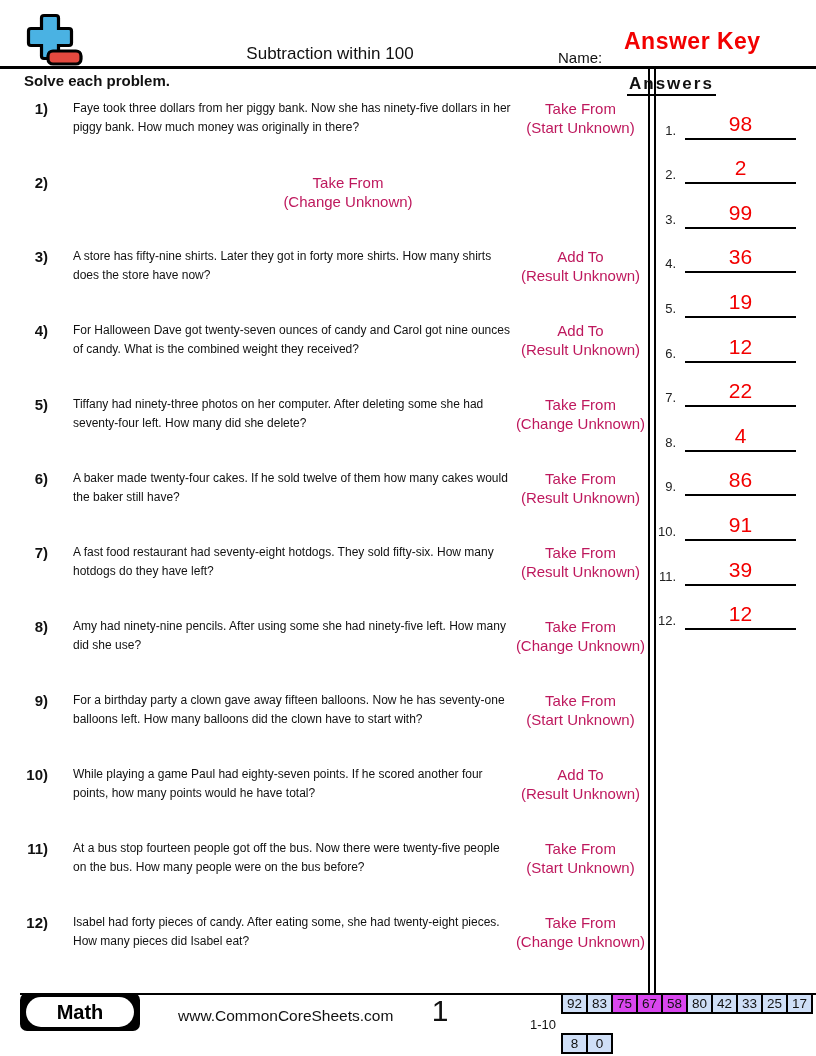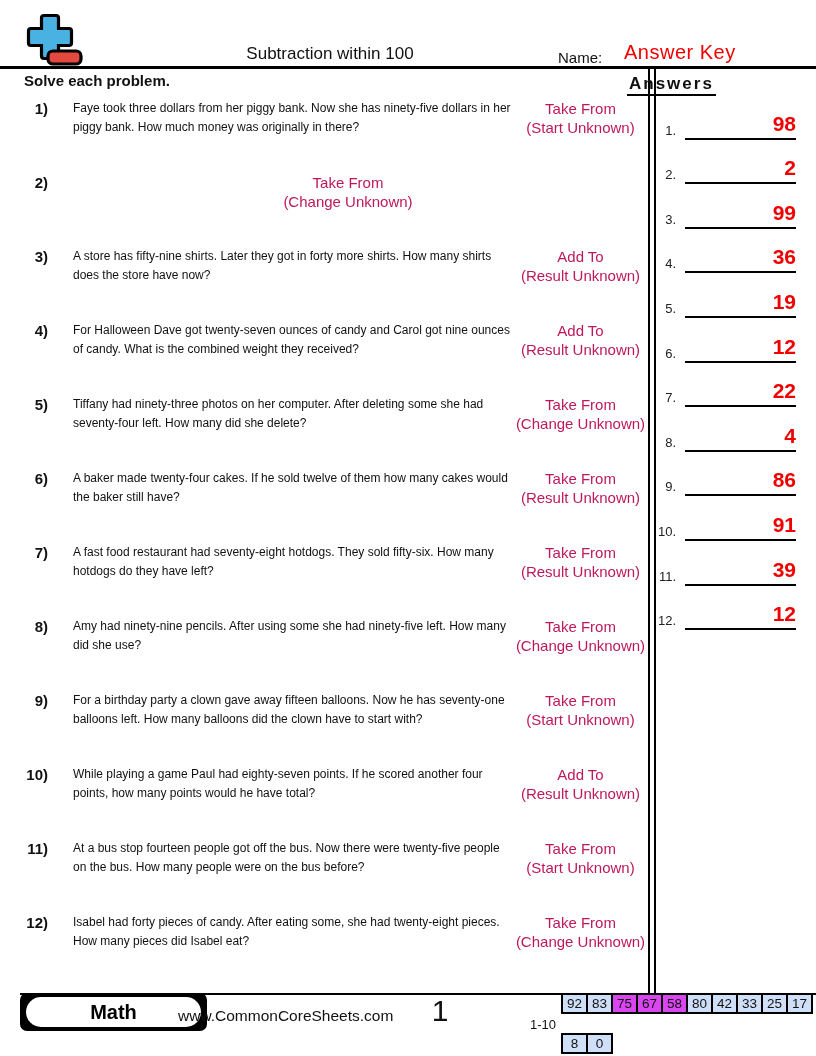--- a/index.html
+++ b/index.html
@@ -5,42 +5,42 @@
   html,body{margin:0;padding:0;background:#fff;}
   .page{
     position:relative;width:816px;height:1056px;background:#fff;overflow:hidden;
     font-family:"Liberation Sans",sans-serif;color:#111;
   }
   
   .logo{position:absolute;left:20px;top:12px;width:66px;height:56px;}
   .header-line{position:absolute;left:0;top:66px;width:816px;height:3px;background:#000;}
   .page-title{position:absolute;left:130px;top:44px;width:400px;text-align:center;font-size:17px;}
   .name-label{position:absolute;left:558px;top:49px;font-size:15px;}
-  .answer-key{position:absolute;left:624px;top:41px;width:170px;font-size:20px;font-weight:normal;color:#f20000;letter-spacing:.5px;}
+  .answer-key{position:absolute;left:624px;top:28px;width:170px;font-size:23px;font-weight:bold;color:#f20000;letter-spacing:.5px;}
   .instruction{position:absolute;left:24px;top:72px;font-size:15px;font-weight:bold;}
   
   .divider{position:absolute;left:648px;top:69px;height:924px;width:8px;box-sizing:border-box;
     border-left:2px solid #000;border-right:2px solid #000;}
   
   .answers-title{position:absolute;left:627px;top:74px;width:152px;}
   .answers-title span{font-size:17px;font-weight:bold;letter-spacing:2px;border-bottom:2px solid #000;padding:0 2px 1px 2px;}
   .answers{position:absolute;left:656px;top:100px;width:160px;}
   .ans-row{position:relative;height:44.6px;}
   .ans-num{position:absolute;left:0;bottom:7px;width:20px;text-align:right;font-size:13px;color:#222;}
   .ans-line{position:absolute;left:29px;right:20px;bottom:5px;height:2px;background:#000;}
-  .ans-val{position:absolute;left:29px;right:20px;bottom:9px;text-align:right;font-size:21px;font-weight:bold;color:#f20000;}
+  .ans-val{position:absolute;left:29px;right:20px;bottom:9px;text-align:center;font-size:21px;font-weight:normal;color:#f20000;}
   
   .problems{position:absolute;left:12px;top:99px;width:636px;}
   .problem{display:flex;height:74px;align-items:flex-start;}
   .p-num{width:36px;text-align:right;font-size:15px;font-weight:bold;line-height:19px;flex:none;}
   .p-text{width:440px;margin-left:25px;font-size:12px;line-height:19px;flex:none;}
   .p-type{flex:1;text-align:center;color:#be185d;font-size:15px;line-height:19px;}
   
   .footer-line{position:absolute;left:20px;top:993px;width:796px;height:2px;background:#000;}
-  .badge{position:absolute;left:20px;top:993px;width:164px;height:38px;background:#000;border-radius:7px;padding-left:23px;}
+  .badge{position:absolute;left:20px;top:993px;width:120px;height:38px;background:#000;border-radius:7px;}
   .badge-pill{position:absolute;left:6px;right:6px;top:4px;bottom:4px;background:#fff;border-radius:16px;
     display:flex;align-items:center;justify-content:center;font-size:20px;font-weight:bold;color:#000;}
   .website{position:absolute;left:178px;top:1007px;font-size:15.5px;}
   .page-num{position:absolute;left:400px;top:994px;width:80px;text-align:center;font-size:30px;font-weight:400;}
   .score-table{position:absolute;left:528px;top:993px;width:288px;}
   .score-row{display:flex;}
   .score-label{width:35px;text-align:right;font-size:13px;line-height:21px;padding-right:7px;box-sizing:border-box;flex:none;margin-top:21px;}
   .score-cell{width:27px;height:21px;box-sizing:border-box;border:2px solid #000;margin-left:-2px;
     text-align:center;font-size:13.5px;line-height:17px;background:#d946ef;flex:none;}
   .score-row + .score-row .score-cell{margin-top:-2px;}

